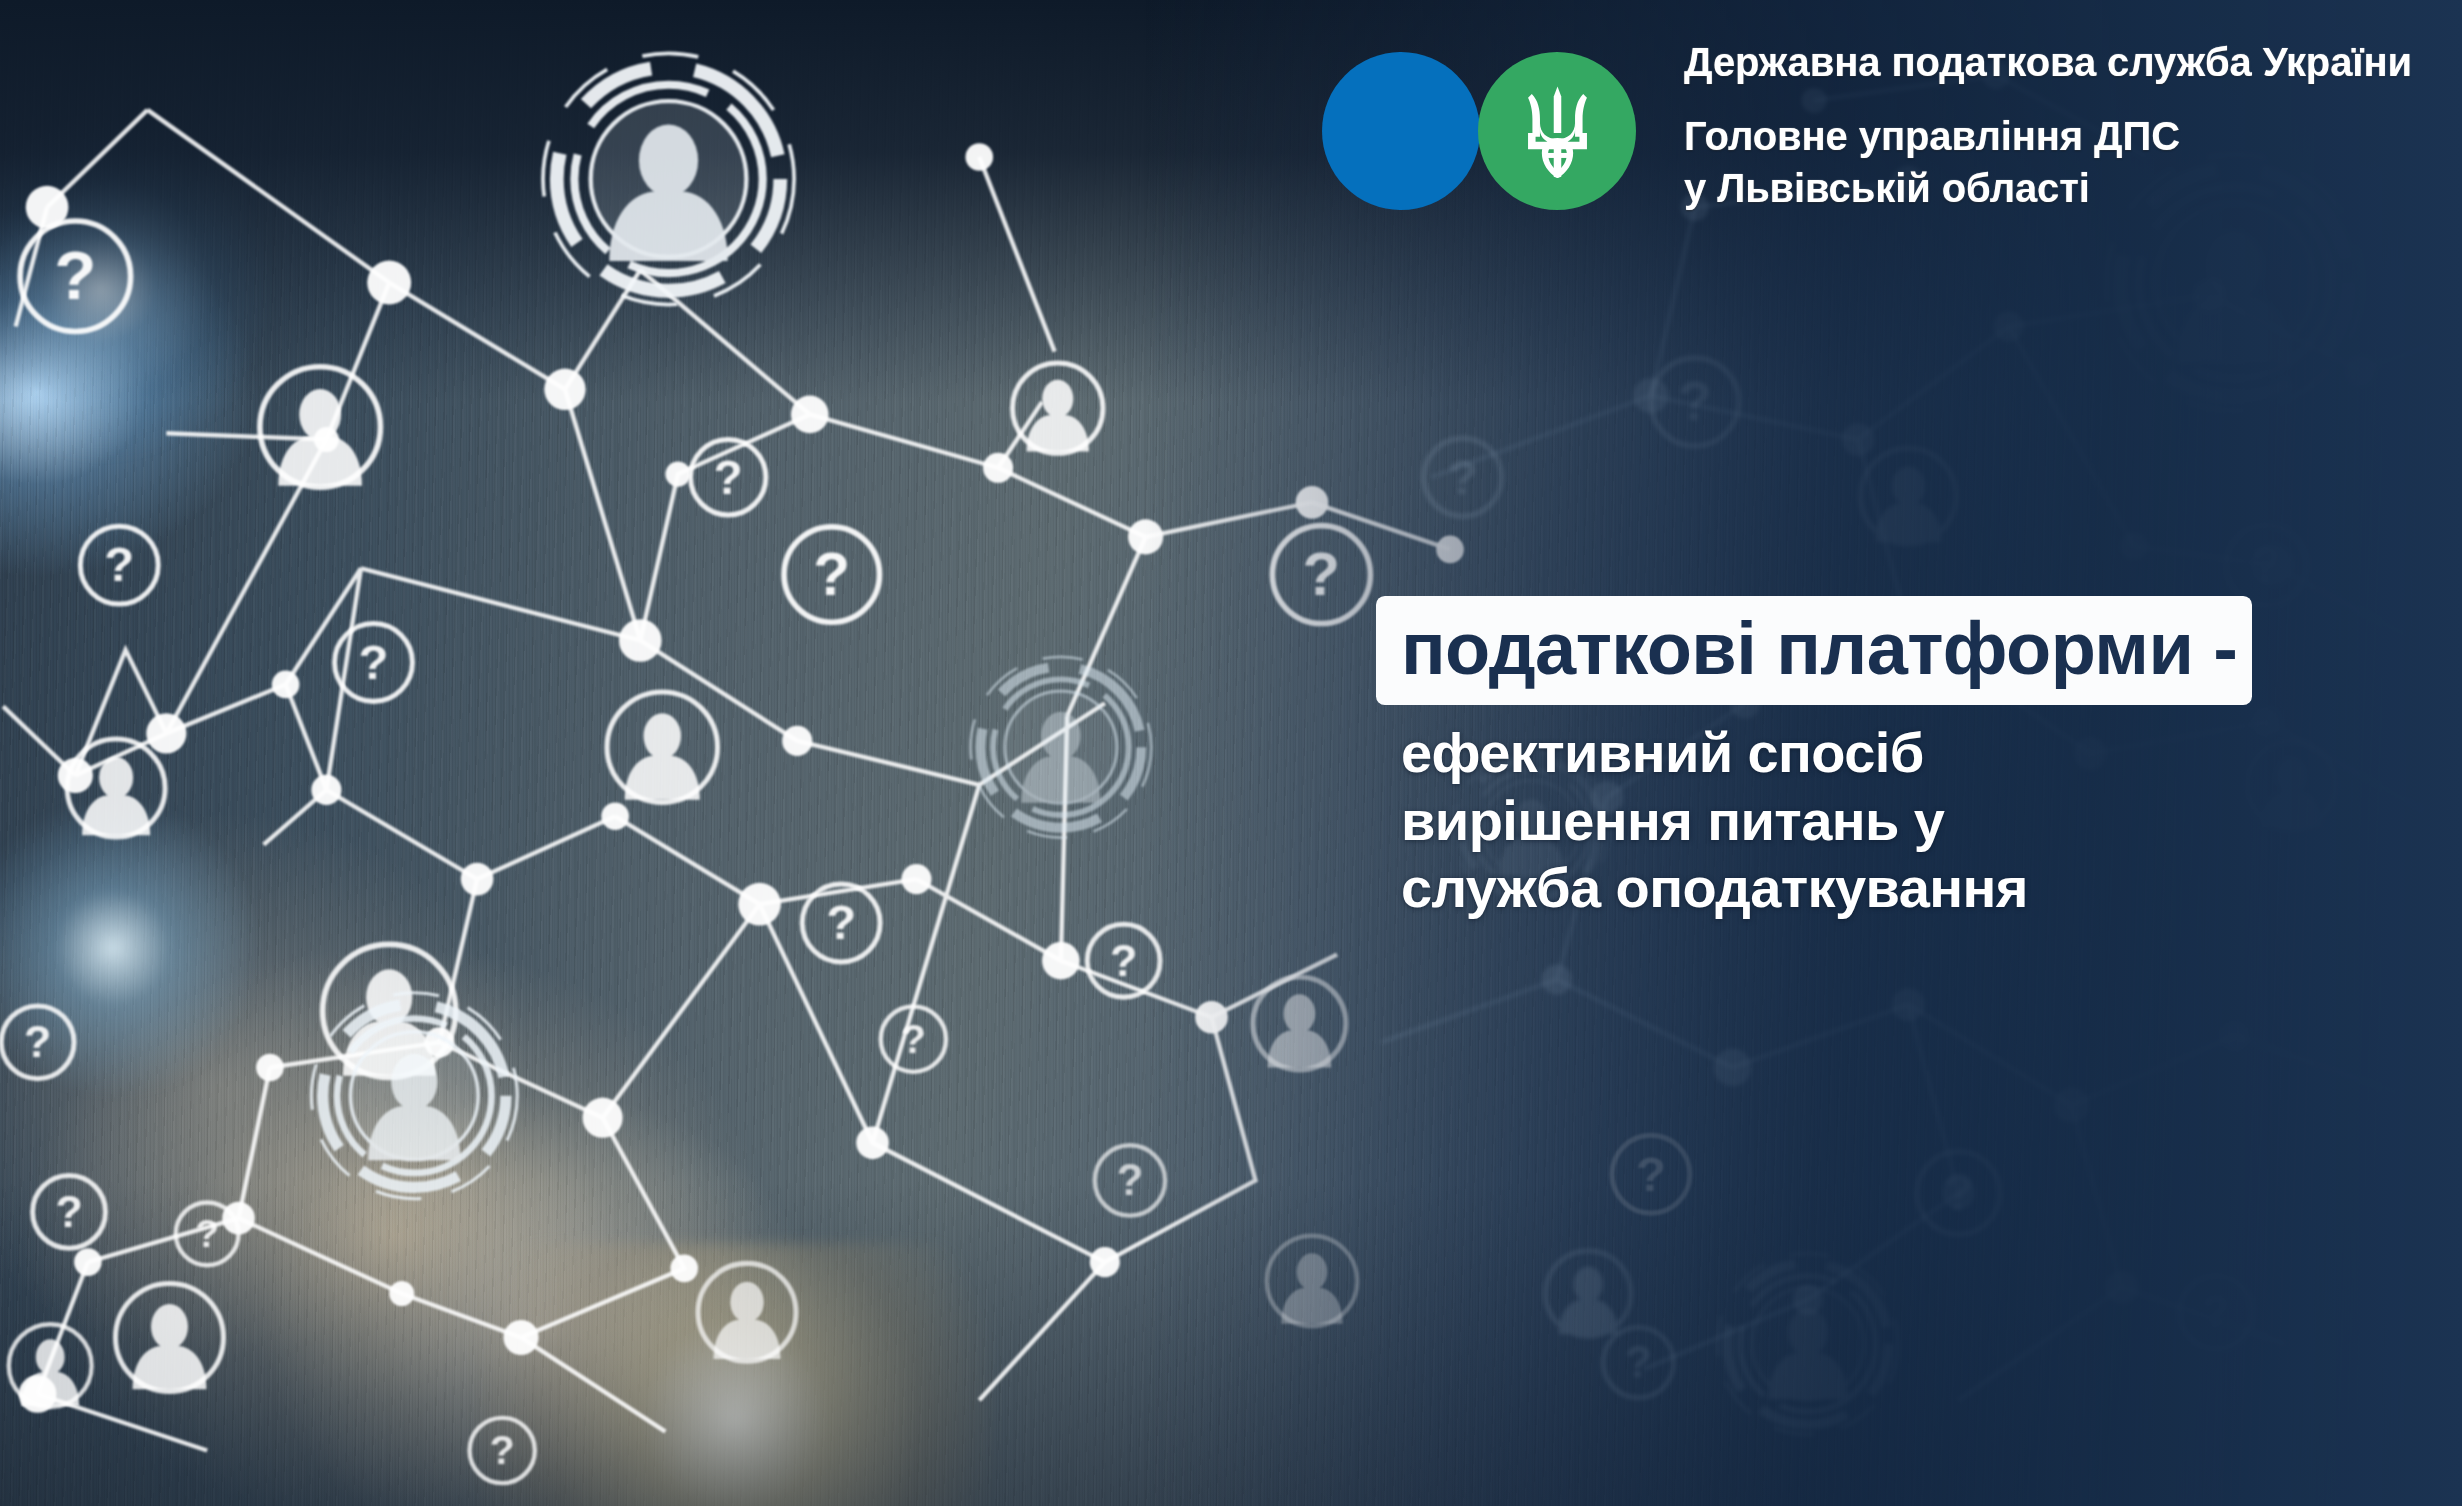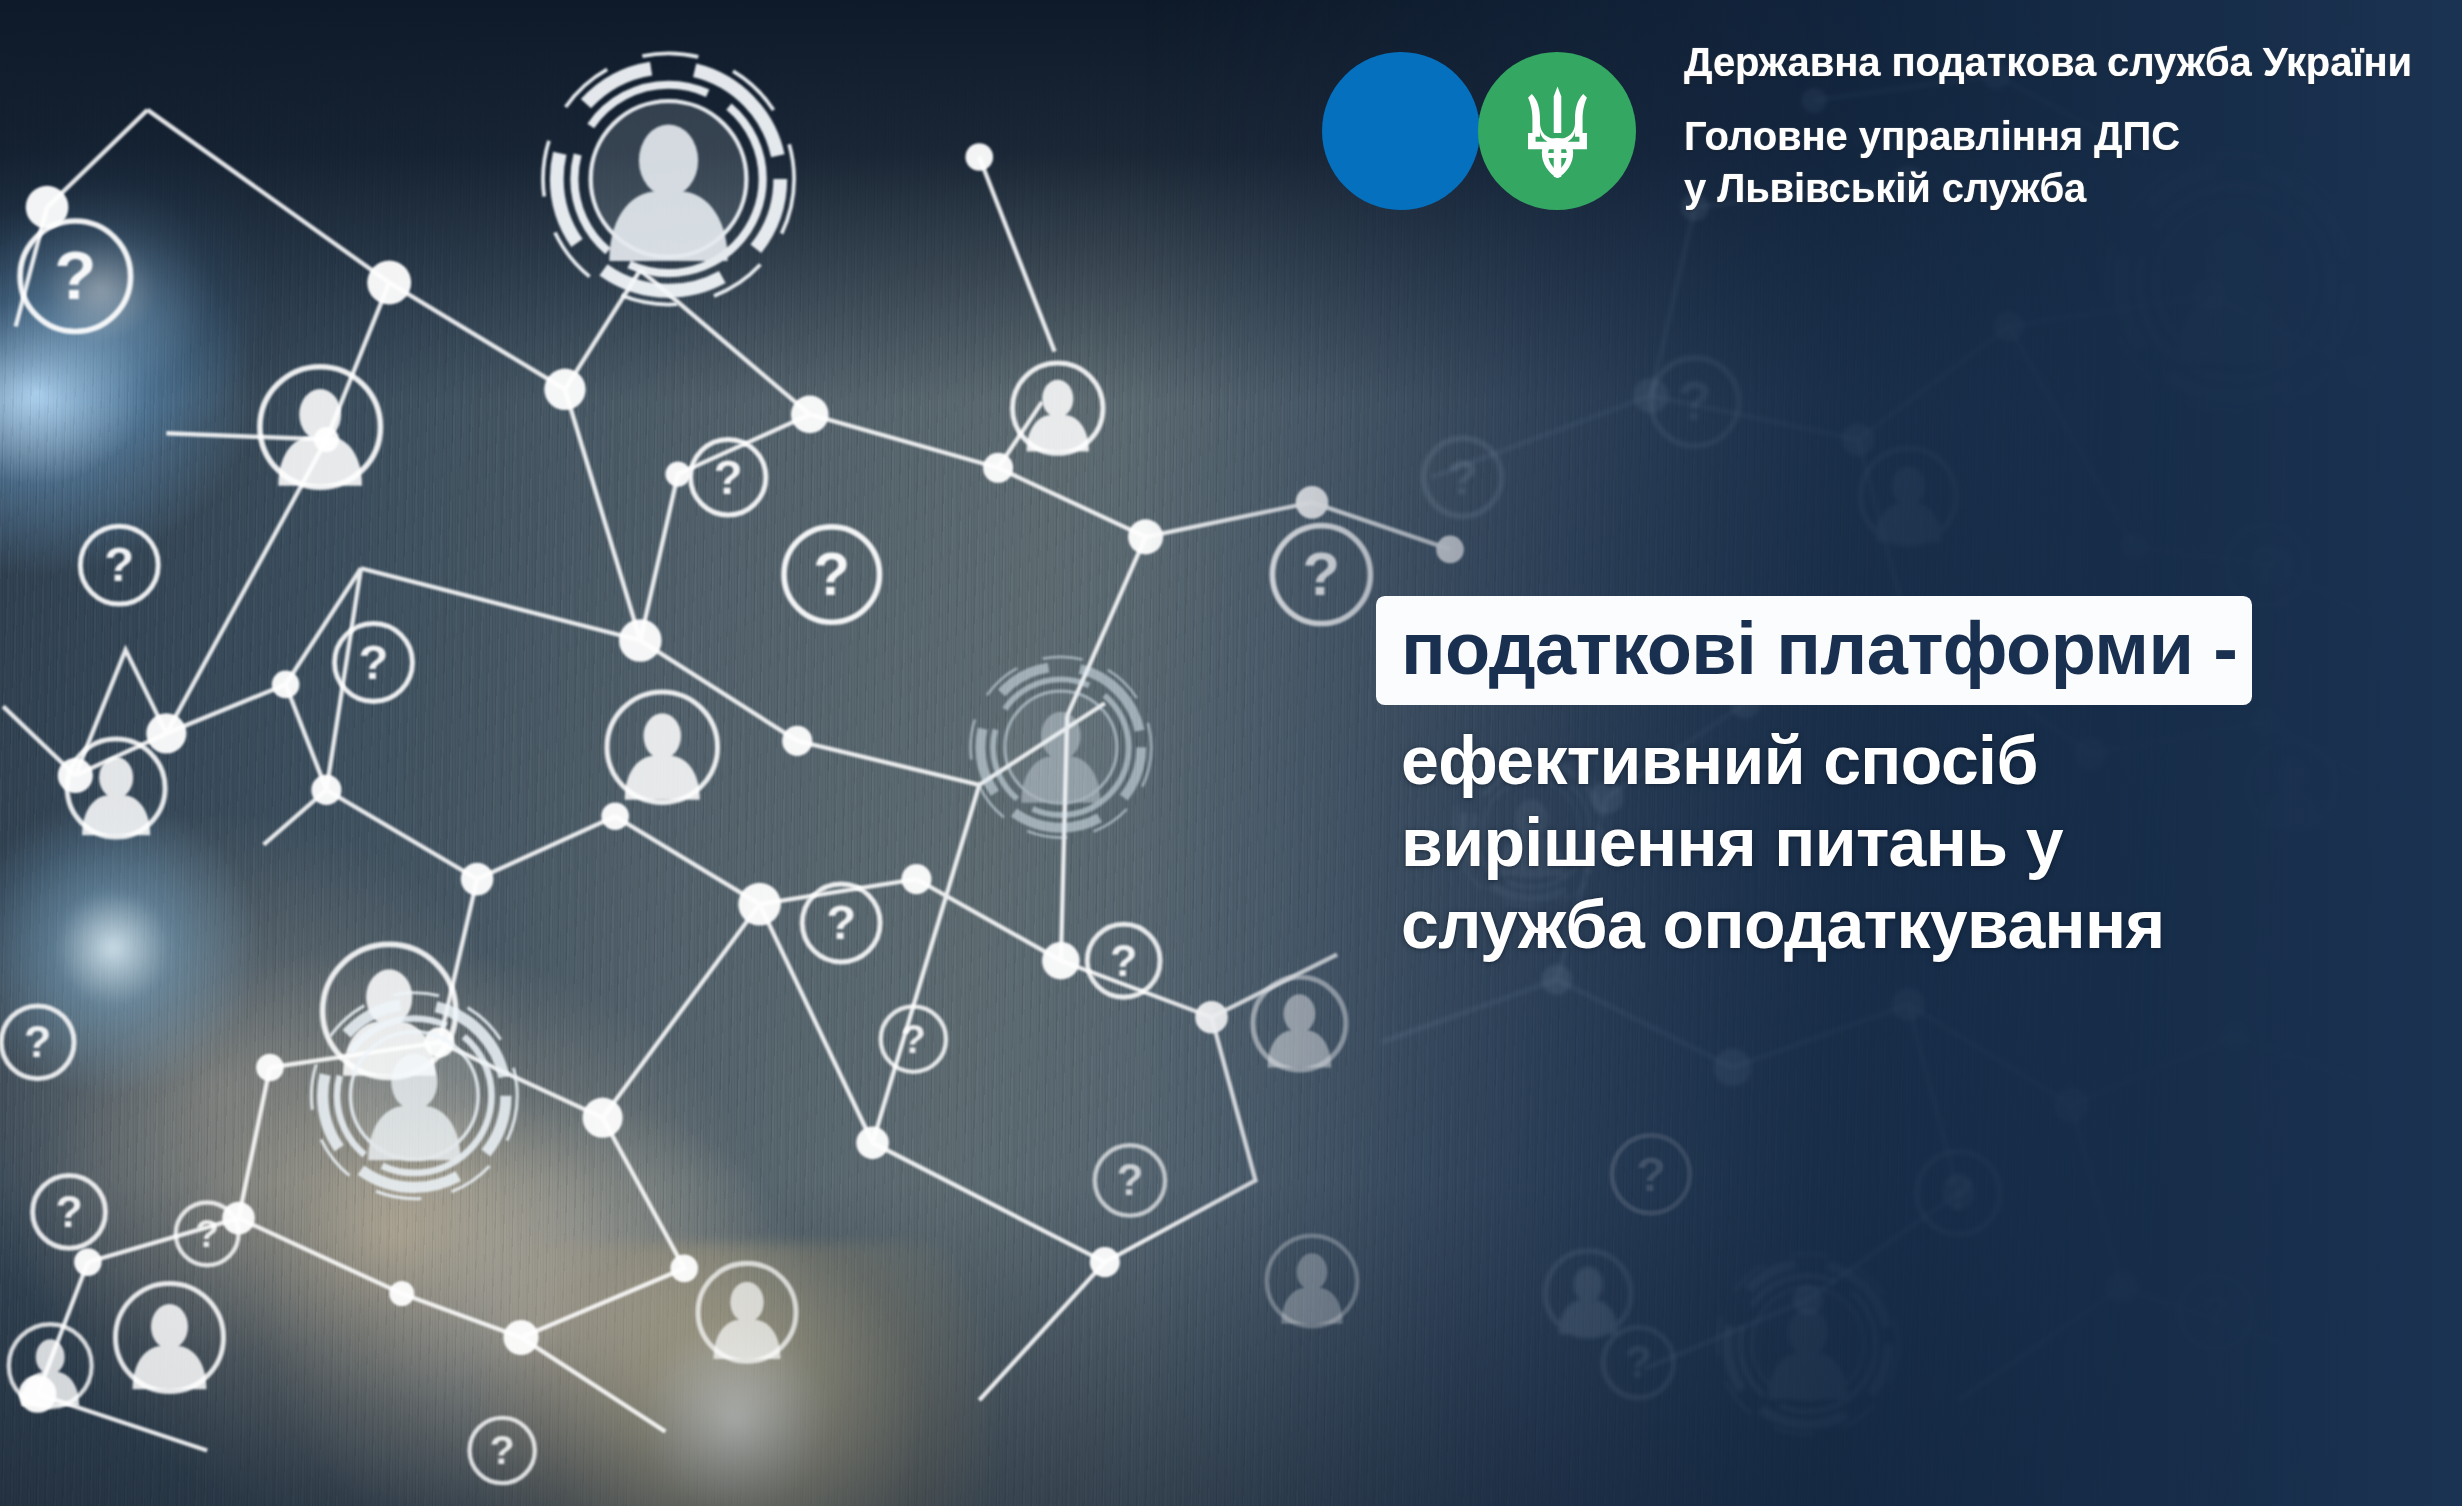--- a/index.html
+++ b/index.html
@@ -110,21 +110,21 @@
     font-weight:bold;
     line-height:1.06;
     letter-spacing:-0.6px;
     padding:14px 16.3px 16.3px 25px;
     white-space:nowrap;
   }
   .t-box.l2{margin-top:-3.8px; padding-right:15px;}
   .t-plain{
     display:block;
     color:#ffffff;
-    font-size:68px;
+    font-size:56px;
     font-weight:bold;
     line-height:1.21;
     letter-spacing:-0.6px;
     white-space:nowrap;
     padding-left:25px;
     text-shadow:0 1.3px 5px rgba(8,18,34,0.55);
   }
   .t-plain.first{margin-top:14px;}
 </style>
 </head>
@@ -537,21 +537,21 @@
           <path d="M32 110 L78 110 L78 118 L32 118 Z"></path>
         </g>
       </svg>
     </div>
   </div>
 
   <div class="hdr">
     <div class="hdr-l1">Державна податкова служба України</div>
     <div class="hdr-block">
       <div class="hdr-l2">Головне управління ДПС</div>
-      <div class="hdr-l3">у Львівській служба</div>
+      <div class="hdr-l3">у Львівській області</div>
     </div>
   </div>
 
   <div class="title">
     <span class="t-row">
       <span class="t-box l2">податкові платформи -</span>
     </span>
     <span class="t-plain first">ефективний спосіб</span>
     <span class="t-plain">вирішення питань у</span>
     <span class="t-plain">служба оподаткування</span>

